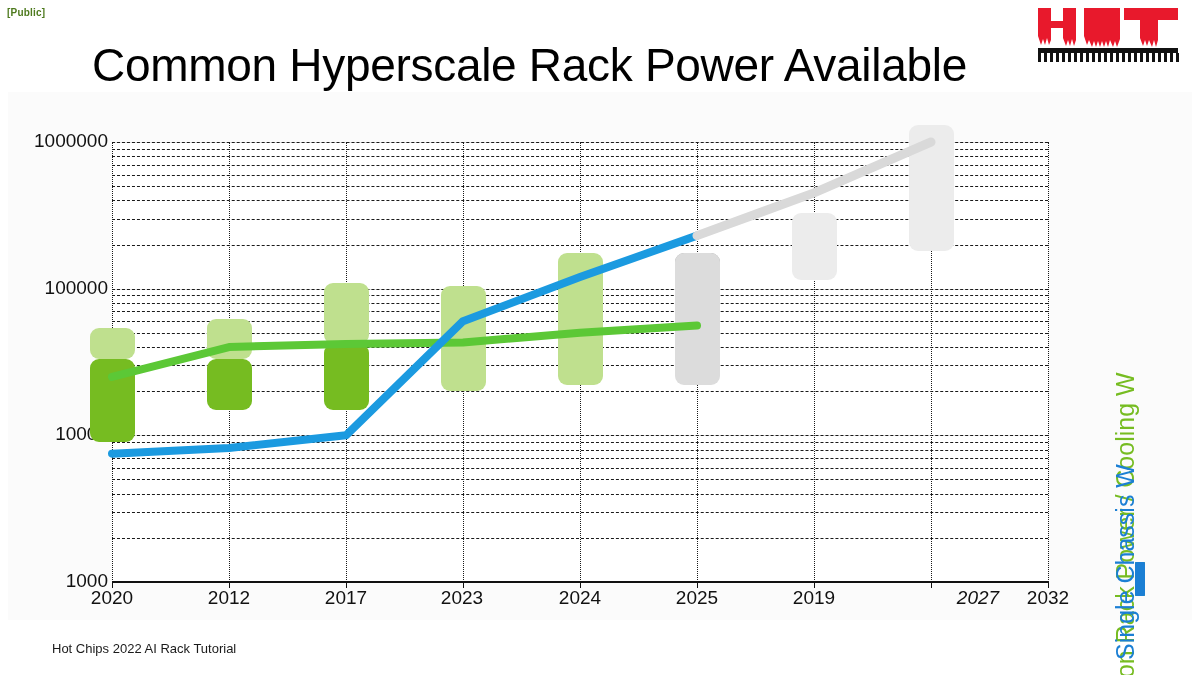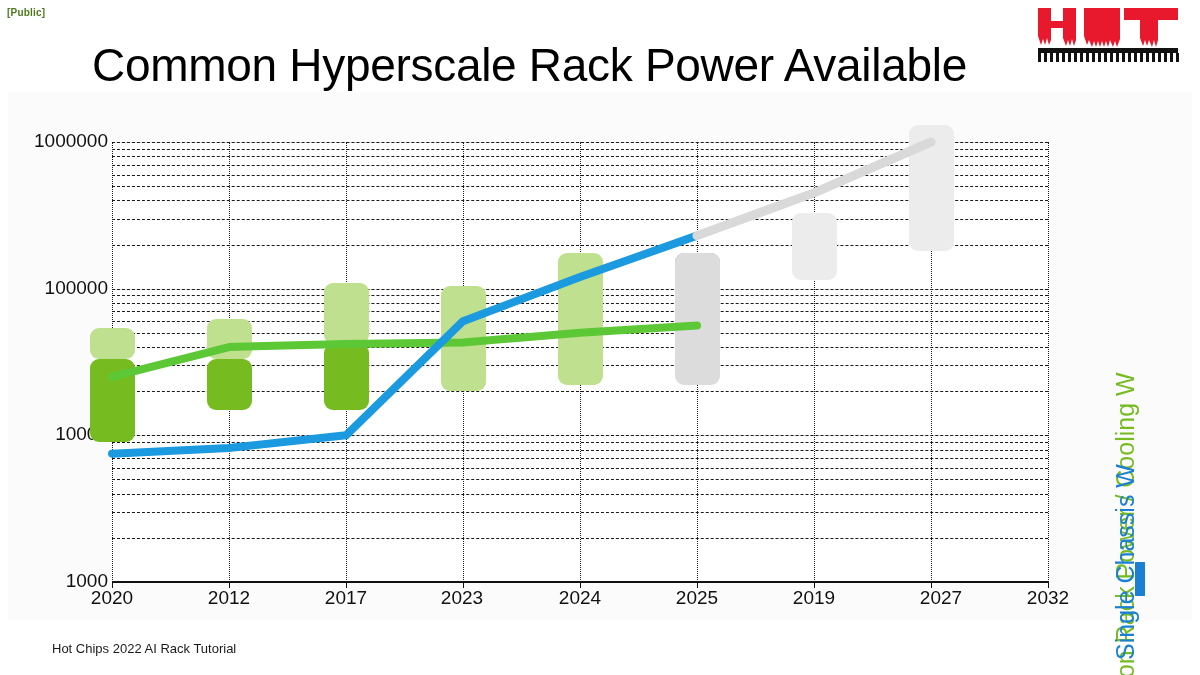--- a/index.html
+++ b/index.html
@@ -251,21 +251,21 @@
   </div>
 
   <div class="xlabels" id="xlabels">
       <div class="xlab" style="left: 0px;">2020</div>
       <div class="xlab" style="left: 117px;">2012</div>
       <div class="xlab" style="left: 234px;">2017</div>
       <div class="xlab" style="left: 350px;">2023</div>
       <div class="xlab" style="left: 468px;">2024</div>
       <div class="xlab" style="left: 585px;">2025</div>
       <div class="xlab" style="left: 702px;">2019</div>
-      <div class="xlab" style="left: 829px;">2027</div>
+      <div class="xlab" style="left: 866px; font-style: italic;">2027</div>
       <div class="xlab" style="left: 936px;">2032</div>
     </div>
 </div>
 
 <div class="legend" id="legend">
     <div class="legend-item" style="left: 0px; top: 0px; width: 108px; height: 500px;">
       <span class="legend-text" style="color: rgb(118, 188, 33);">Common Rack Power / Cooling  W</span>
       <span class="legend-swatch" style="background: rgb(118, 188, 33);"></span>
     </div>
     <div class="legend-item" style="left: 0px; top: 236px; width: 108px; height: 264px;">

